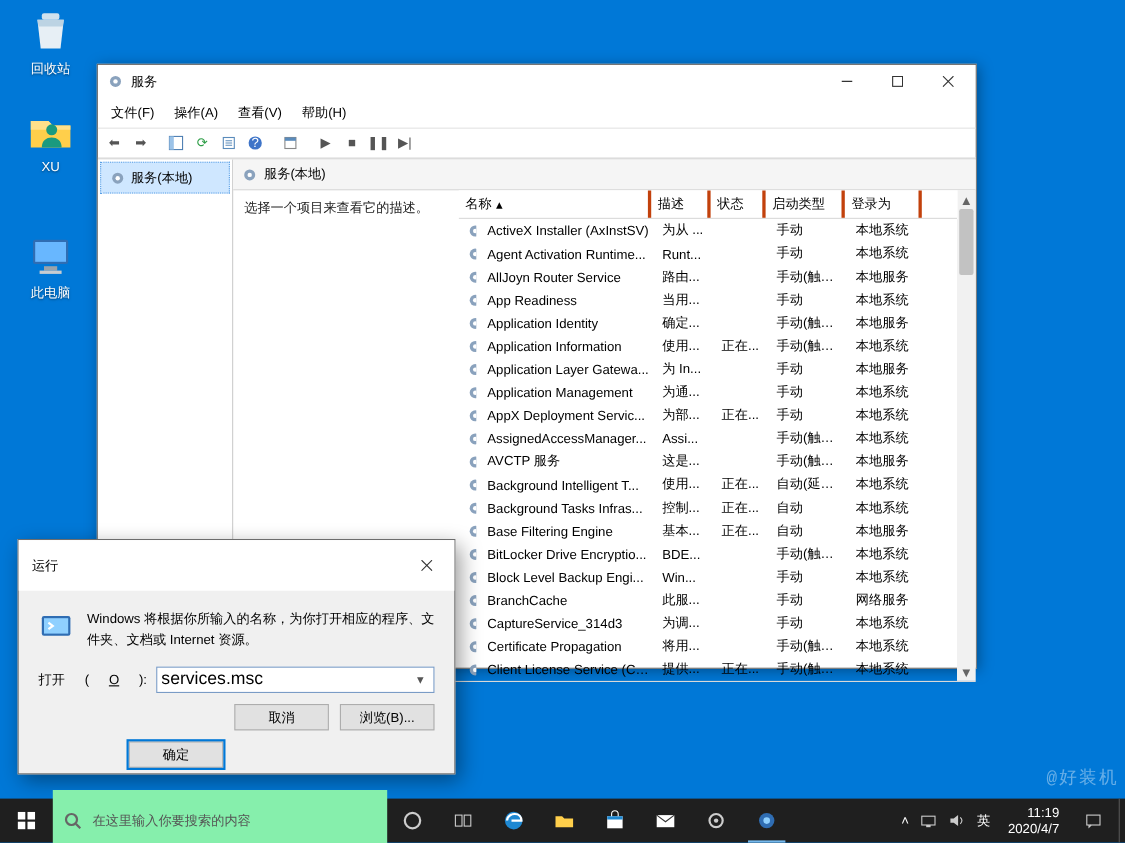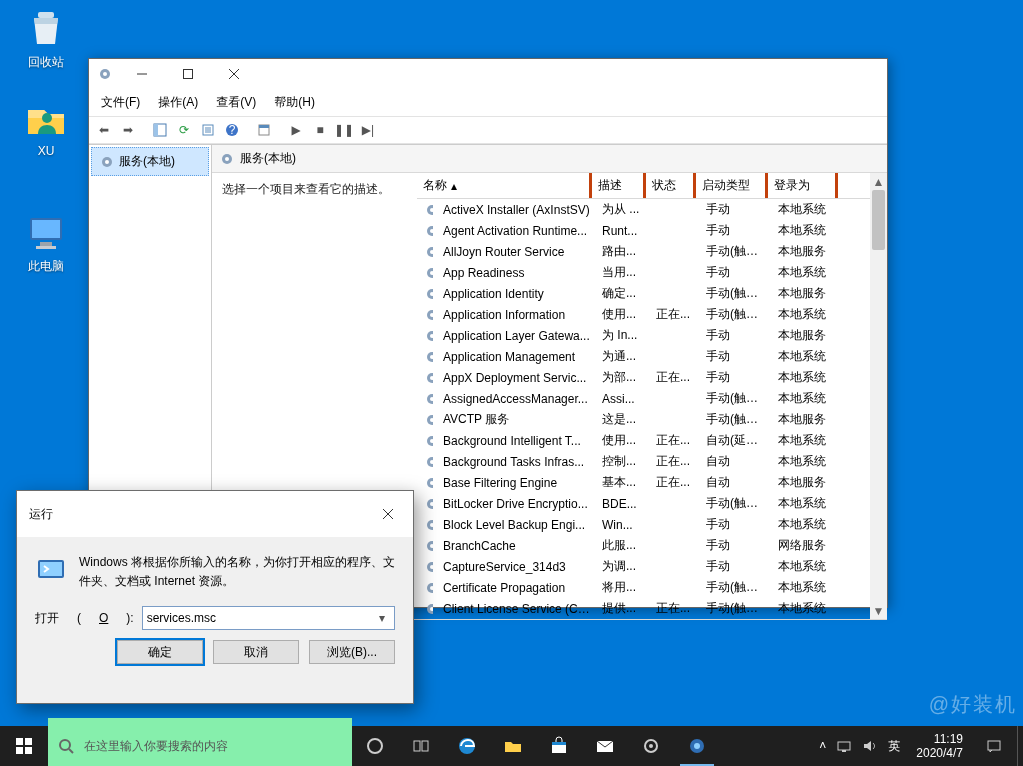--- a/index.html
+++ b/index.html
@@ -54,38 +54,38 @@
 #run { left: 16px; top: 490px; width: 398px; height: 214px; background:#f0f0f0; border:1px solid #6d6d6d; box-shadow: 4px 6px 18px rgba(0,0,0,.4); }
 #run .titlebar { height: 46px; background:#fff; }
 #run .content { padding: 16px 18px 10px; }
 .run-top { display:flex; gap:12px; align-items:flex-start; }
 .run-top .ricon { width:32px; height:32px; flex:0 0 32px; }
 .run-text { line-height:1.55; }
 .run-row { display:flex; align-items:center; gap:8px; margin-top:16px; }
 .run-row label { display:flex; align-items:center; gap:18px; }
 .run-row label u { text-decoration: underline; }
 .combo { flex:1; height:24px; border:1px solid #7a9cc6; background:#fff; display:flex; align-items:center; padding:0 4px; }
-.combo input { flex:1; border:none; outline:none; font-size:12px; }
+.combo input { flex:1; border:none; outline:none; font-size:16px; }
 .combo .cv { width:16px; color:#555; text-align:center; }
 .run-btns { display:flex; gap:10px; justify-content:flex-end; padding:0 18px 14px; }
 .run-btns button { width:86px; height:24px; background:#e1e1e1; border:1px solid #adadad; }
-.run-btns button.primary { outline:2px solid #0078d7; }
+.run-btns button.primary { outline:2px solid #0078d7;margin-top:34px; }
 
 
 .taskbar { position:absolute; left:0; right:0; bottom:0; height:40px; background:#1f1f1f; display:flex; align-items:center; color:#fff; }
 .taskbar .start { width:48px; height:40px; display:flex; align-items:center; justify-content:center; }
 .taskbar .search { flex:0 0 304px; height:56px; background:#86efac; color:#666; display:flex; align-items:center; padding:0 10px; gap:10px; }
 .taskbar .tbicon { width:46px; height:40px; display:flex; align-items:center; justify-content:center; color:#ddd; position:relative; }
 .taskbar .tbicon.active::after { content:""; position:absolute; left:6px; right:6px; bottom:0; height:2px; background:#76b9ed; }
 .taskbar .spacer { flex:1; }
 .tray { display:flex; align-items:center; gap:10px; padding:0 8px; }
 .clock { text-align:right; line-height:1.2; font-size:12px; padding:0 8px; }
 .showdesk { width:6px; height:40px; border-left:1px solid #555; }
 
-.watermark { position:absolute; right:6px; bottom:48px; color:rgba(255,255,255,.4); font-size:20px; letter-spacing:2px; pointer-events:none; }
+.watermark { position:absolute; right:6px; bottom:48px; color:rgba(255,255,255,.4); font-size:16px; letter-spacing:2px; pointer-events:none;font-family:Liberation Mono, monospace; }
 
 svg { display:block; }
 </style>
 </head>
 <body>
 
 <div class="desktop">
   <div class="desktop-icon" style="left:8px; top:6px;">
     <span class="ic">
       <svg viewBox="0 0 44 44">
@@ -121,20 +121,21 @@
 </div>
 
 <div id="svc" class="window">
   <div class="titlebar">
     <span class="t-icon">
       <svg viewBox="0 0 16 16">
           <circle class="gear" cx="8" cy="8" r="5" fill="#8aa2bd"></circle>
           <circle cx="8" cy="8" r="2" fill="#fff"></circle>
         </svg>
     </span>
+    <span class="t-title">服务</span>
     <div class="winbtn">
         <svg width="10" height="10">
           <line x1="0" y1="5" x2="10" y2="5" stroke="#333"></line>
         </svg>
       </div>
     <div class="winbtn">
         <svg width="10" height="10">
           <rect x="0.5" y="0.5" width="9" height="9" fill="none" stroke="#333"></rect>
         </svg>
       </div>

